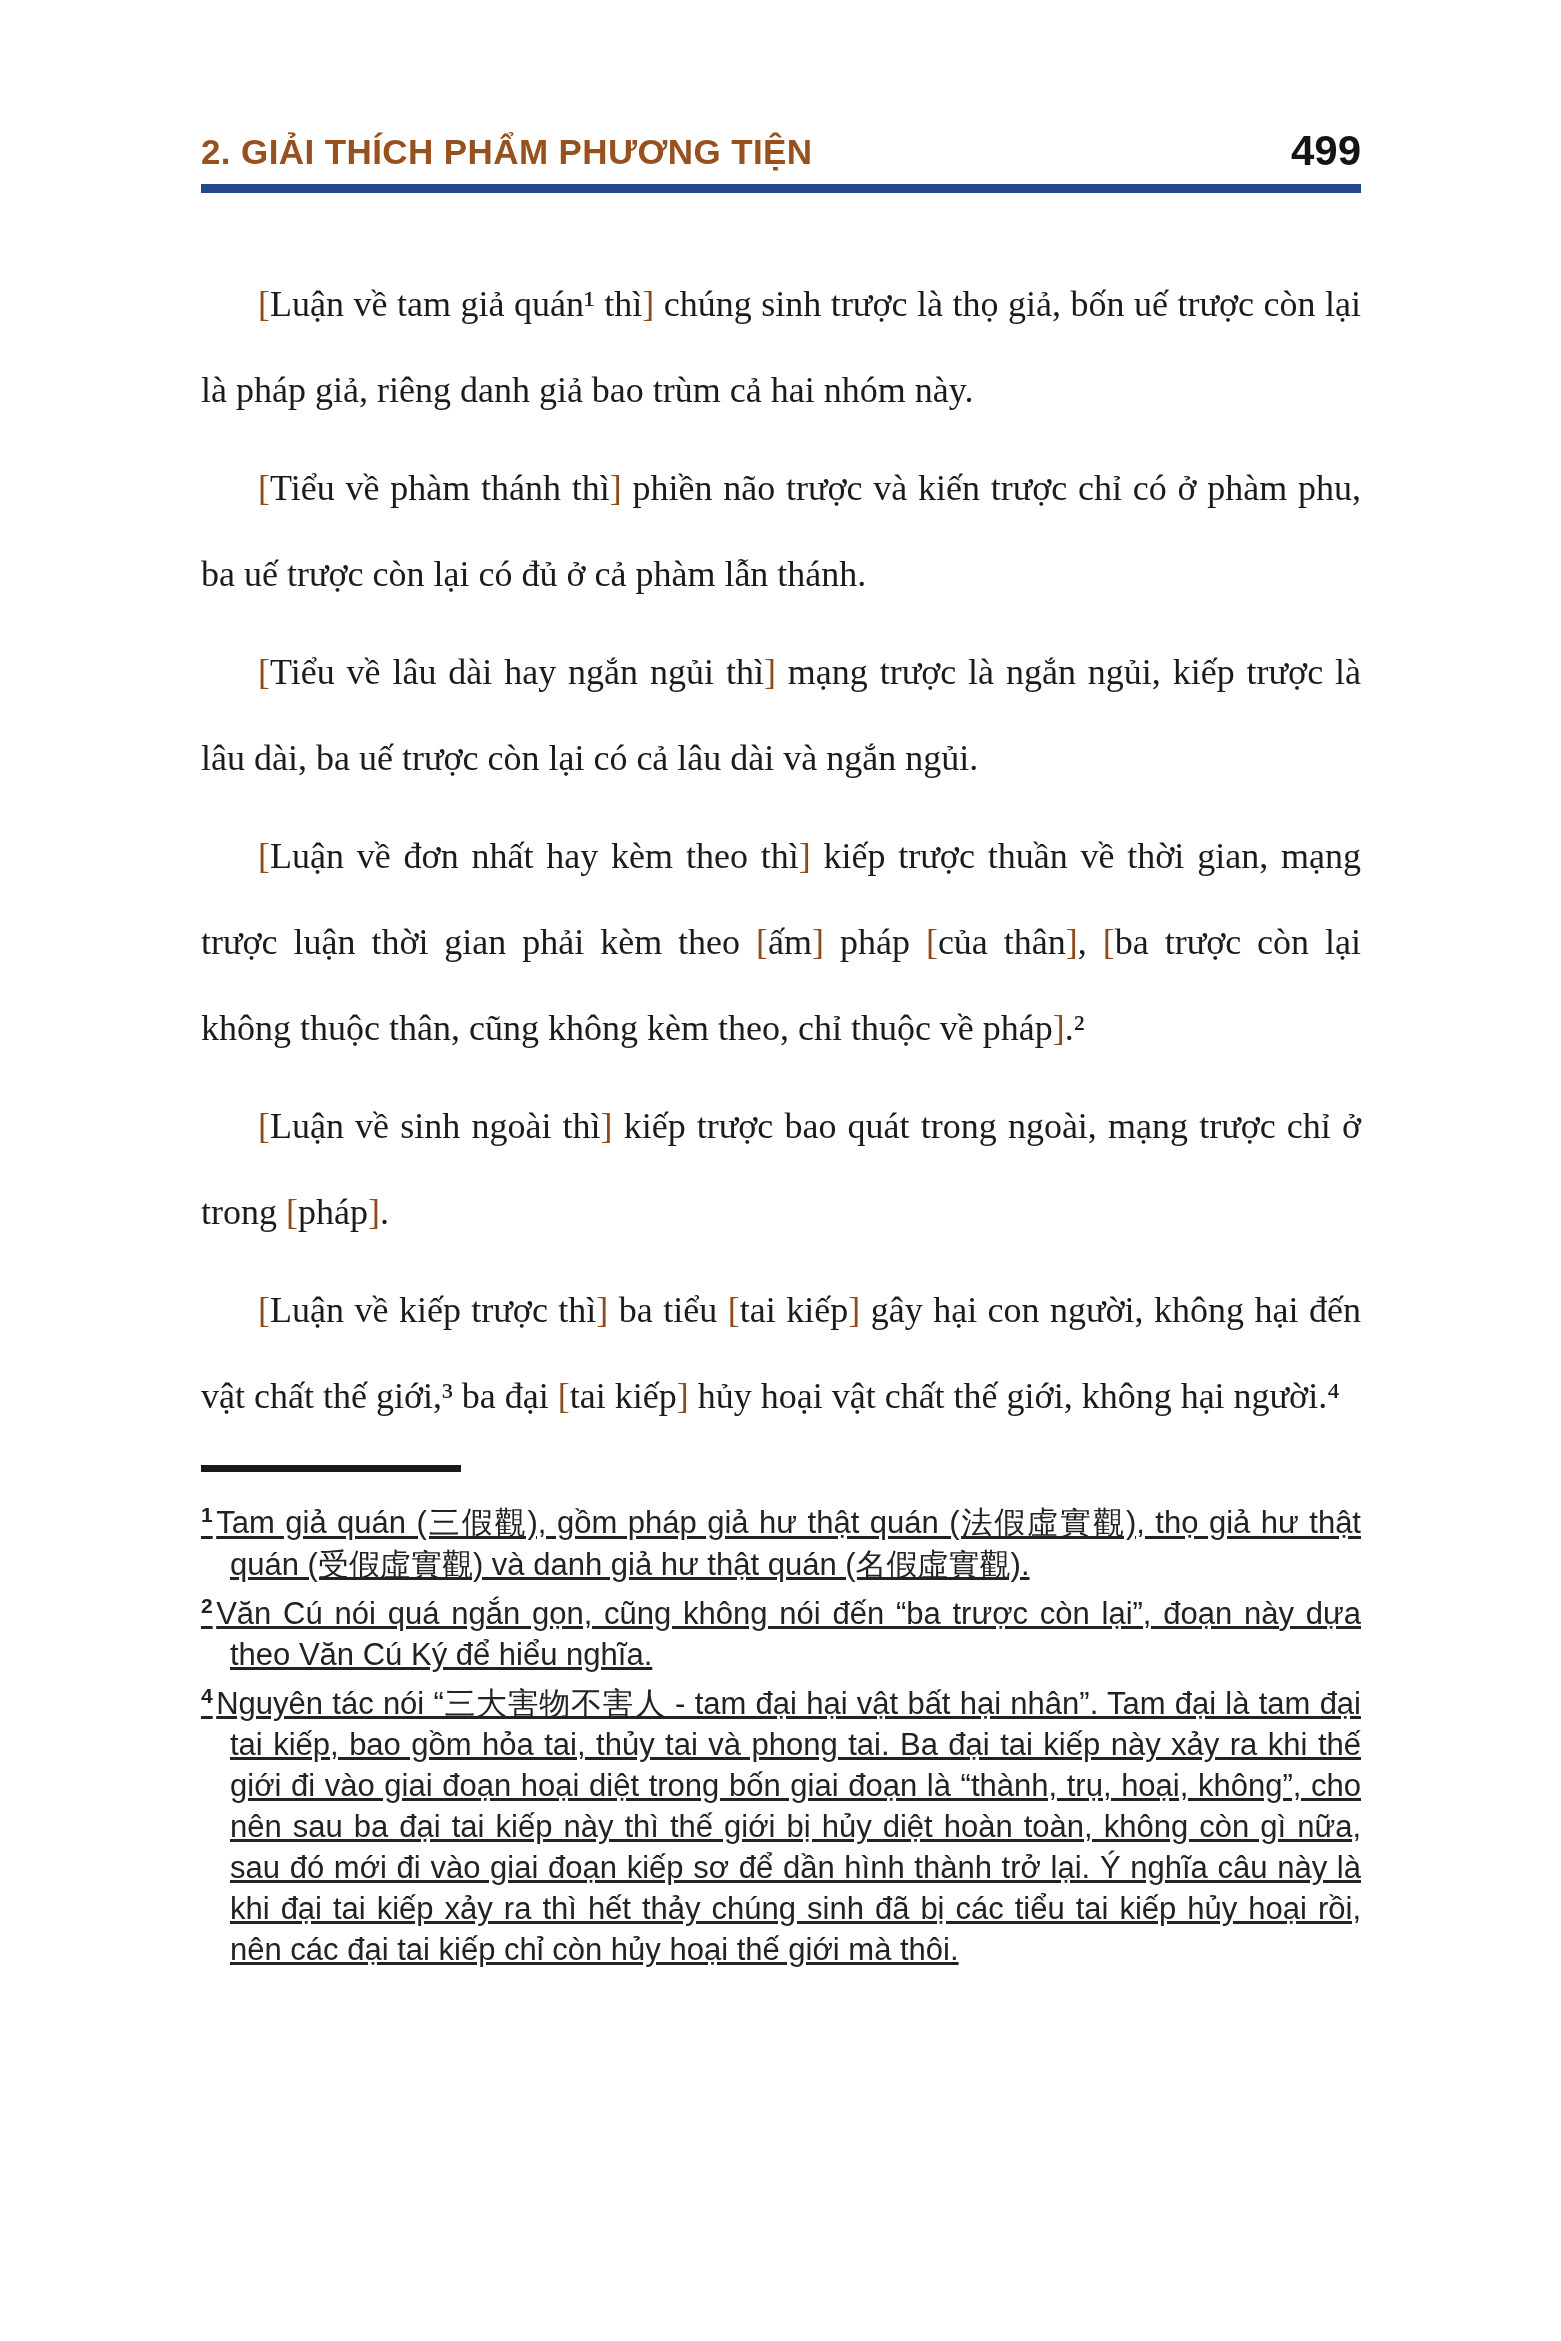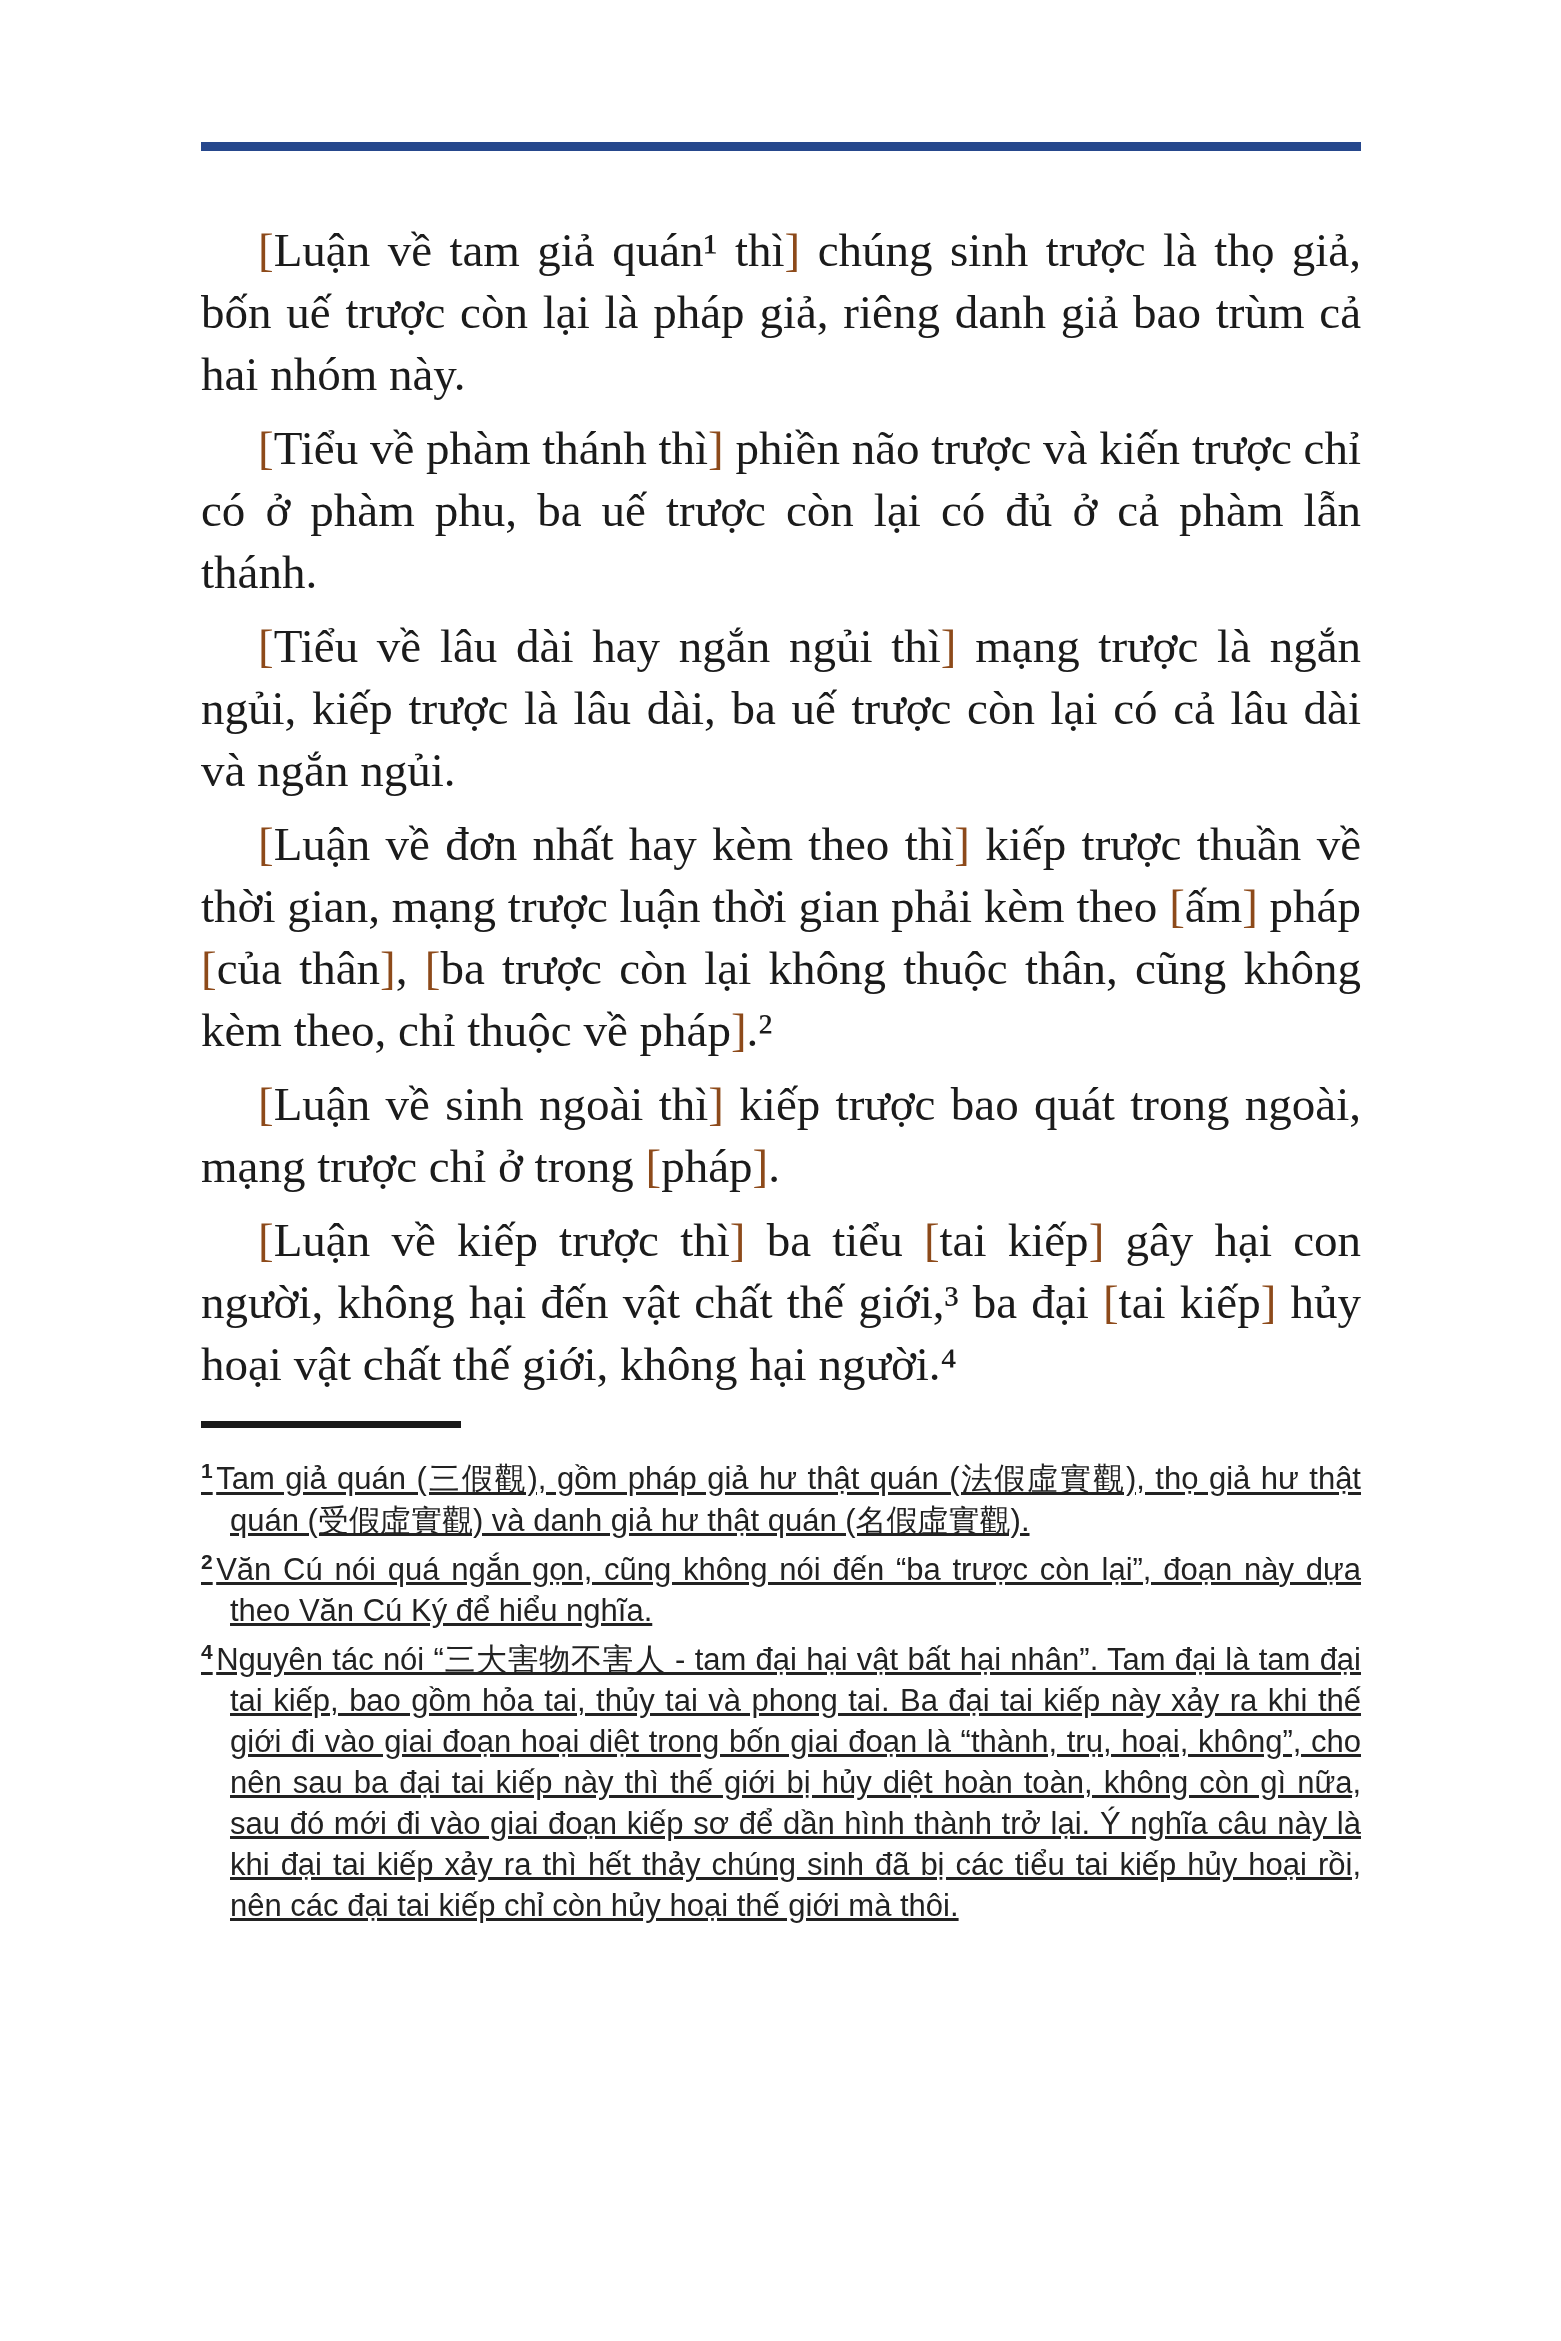--- a/index.html
+++ b/index.html
@@ -34,22 +34,22 @@
     color: #141414;
     line-height: 1;
   }
   .header-rule {
     height: 8.7px;
     background: var(--rule-blue, #26478C);
     margin-top: 12px;
   }
   .body-text { margin-top: 68px; }
   .para {
-    font-size: 47px;
-    line-height: 62px;
+    font-size: 36px;
+    line-height: 86px;
     text-align: justify;
     text-indent: 57px;
     margin: 0 0 12px 0;
   }
   .para .bracket { color: var(--bracket-brown, #8D4A1A); }
   .footnotes { margin-top: 26px; }
   .footnote-rule {
     width: 260px;
     height: 7px;
     background: var(--separator-black, #1A1A1A);
@@ -71,20 +71,24 @@
     font-size: 21px;
     vertical-align: 11.3px;
     padding-right: 3.5px;
   }
 </style>
 </head>
 <body>
 
 <div class="page">
   <header>
+    <div class="header-row">
+      <span class="running-title">2. GIẢI THÍCH PHẨM PHƯƠNG TIỆN</span>
+      <span class="page-number">499</span>
+    </div>
     <div class="header-rule"></div>
   </header>
 
   <main class="body-text">
       <p class="para"><span class="bracket">[</span><span class="normal">Luận về tam giả quán¹ thì</span><span class="bracket">]</span><span class="normal"> chúng sinh trược là thọ giả, bốn uế trược còn lại là pháp giả, riêng danh giả bao trùm cả hai nhóm này.</span></p>
       <p class="para"><span class="bracket">[</span><span class="normal">Tiểu về phàm thánh thì</span><span class="bracket">]</span><span class="normal"> phiền não trược và kiến trược chỉ có ở phàm phu, ba uế trược còn lại có đủ ở cả phàm lẫn thánh.</span></p>
       <p class="para"><span class="bracket">[</span><span class="normal">Tiểu về lâu dài hay ngắn ngủi thì</span><span class="bracket">]</span><span class="normal"> mạng trược là ngắn ngủi, kiếp trược là lâu dài, ba uế trược còn lại có cả lâu dài và ngắn ngủi.</span></p>
       <p class="para"><span class="bracket">[</span><span class="normal">Luận về đơn nhất hay kèm theo thì</span><span class="bracket">]</span><span class="normal"> kiếp trược thuần về thời gian, mạng trược luận thời gian phải kèm theo </span><span class="bracket">[</span><span class="normal">ấm</span><span class="bracket">]</span><span class="normal"> pháp </span><span class="bracket">[</span><span class="normal">của thân</span><span class="bracket">]</span><span class="normal">, </span><span class="bracket">[</span><span class="normal">ba trược còn lại không thuộc thân, cũng không kèm theo, chỉ thuộc về pháp</span><span class="bracket">]</span><span class="normal">.²</span></p>
       <p class="para"><span class="bracket">[</span><span class="normal">Luận về sinh ngoài thì</span><span class="bracket">]</span><span class="normal"> kiếp trược bao quát trong ngoài, mạng trược chỉ ở trong </span><span class="bracket">[</span><span class="normal">pháp</span><span class="bracket">]</span><span class="normal">.</span></p>
       <p class="para"><span class="bracket">[</span><span class="normal">Luận về kiếp trược thì</span><span class="bracket">]</span><span class="normal"> ba tiểu </span><span class="bracket">[</span><span class="normal">tai kiếp</span><span class="bracket">]</span><span class="normal"> gây hại con người, không hại đến vật chất thế giới,³ ba đại </span><span class="bracket">[</span><span class="normal">tai kiếp</span><span class="bracket">]</span><span class="normal"> hủy hoại vật chất thế giới, không hại người.⁴</span></p>

